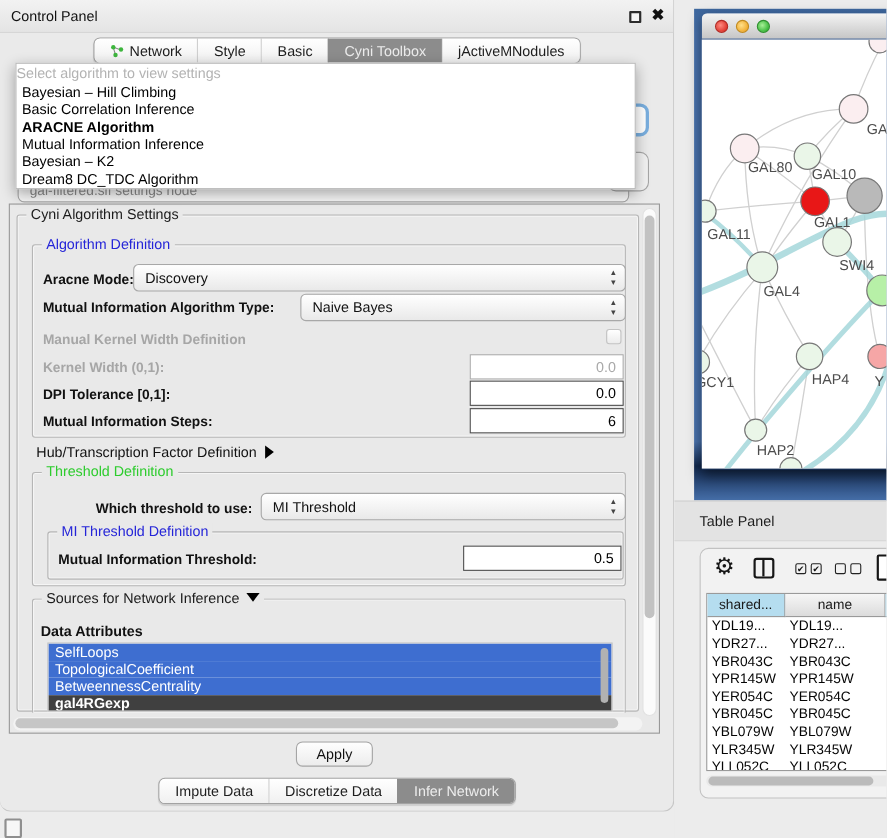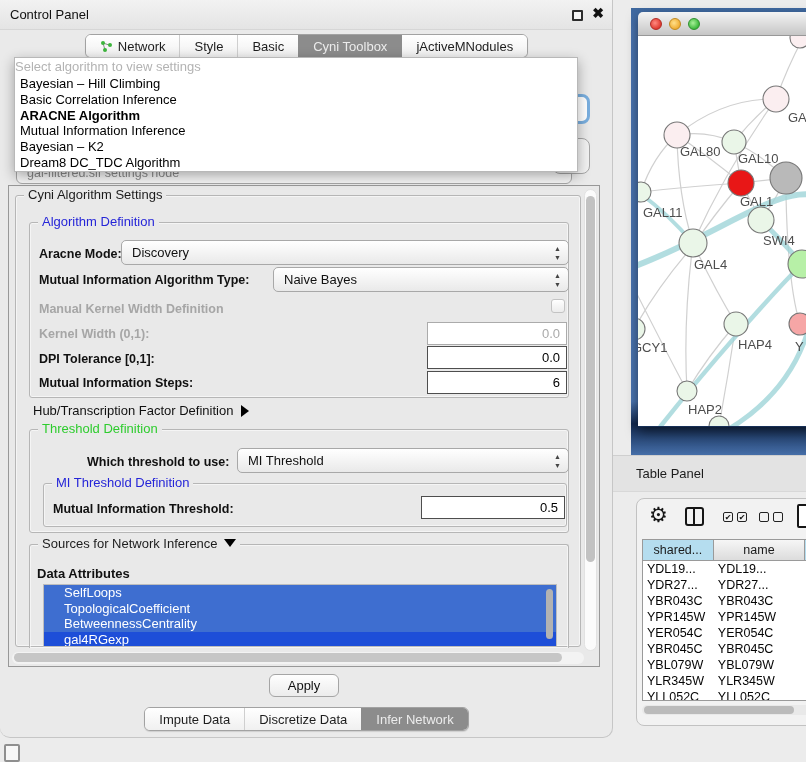--- a/index.html
+++ b/index.html
@@ -73,21 +73,21 @@
   .checkbox { position:absolute; width:14px; height:14px; border:1px solid #c3c3c3;
     border-radius:3px; background:linear-gradient(180deg,#fff,#ececec); }
 
   .hub-row { position:absolute; font-size:13px; color:#111; white-space:nowrap; }
   .tri-right { display:inline-block; width:0; height:0; border-left:8px solid #000;
     border-top:6px solid transparent; border-bottom:6px solid transparent; margin-left:8px; vertical-align:-2px; }
   .tri-down { display:inline-block; width:0; height:0; border-top:8px solid #000;
     border-left:6px solid transparent; border-right:6px solid transparent; margin-left:6px; vertical-align:1px; }
 
   .attr-list { position:absolute; background:#fff; border:1px solid #bdbdbd; overflow:hidden; }
-  .attr-item { height:15.5px; line-height:15.5px; padding-left:20px; font-size:13px; color:#fff; }
+  .attr-item { height:15.5px; line-height:15.5px; padding-left:6px; font-size:13px; color:#fff; }
   .list-vthumb { position:absolute; right:3px; top:4px; width:7px; height:50px; border-radius:4px; background:#b2b2b2; }
 
   .vscroll { position:absolute; right:2px; top:3px; width:13px; height:462px; background:#fbfbfb;
     border:1px solid #e2e2e2; border-radius:7px; }
   .vthumb { position:absolute; left:1px; top:6px; width:9px; height:366px; background:#c2c2c2; border-radius:5px; }
   .hscroll { position:absolute; left:3px; top:466px; width:572px; height:12px; background:#f3f3f3; border-radius:6px; }
   .hthumb { position:absolute; left:2px; top:1px; width:548px; height:9px; background:#c6c6c6; border-radius:5px; }
 
   .apply-btn { position:absolute; left:269px; top:674px; width:70px; height:23px;
     background:linear-gradient(180deg,#fefefe,#ececec); border:1px solid #a5a5a5; border-radius:6px;
@@ -238,21 +238,21 @@
 
     <div class="groupbox" style="left:20px; top:358px; width:540px; height:104px; border-bottom:none; border-radius:3px 3px 0 0;">
       <span class="legend"><span>Sources for Network Inference</span><span class="tri-down"></span></span>
     </div>
     <span class="lbl" style="left:28px; top:380px; font-size:13px;">Data Attributes</span>
     <div class="attr-list" style="left:34px; top:398px; width:514px; height:63px;">
       <div id="attr-items">
           <div class="attr-item" style="background: rgb(62, 110, 208);">SelfLoops</div>
           <div class="attr-item" style="background: rgb(62, 110, 208);">TopologicalCoefficient</div>
           <div class="attr-item" style="background: rgb(62, 110, 208);">BetweennessCentrality</div>
-          <div class="attr-item" style="background: #1d4ed8;">gal4RGexp</div>
+          <div class="attr-item" style="background: #404040; font-weight: bold;">gal4RGexp</div>
         </div>
       <div class="list-vthumb"></div>
     </div>
 
     <div class="hscroll">
         <div class="hthumb"></div>
       </div>
     <div class="vscroll">
         <div class="vthumb"></div>
       </div>

